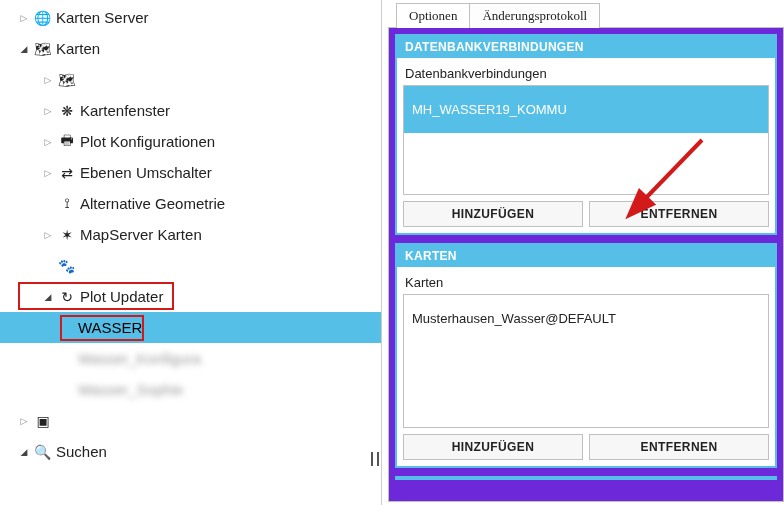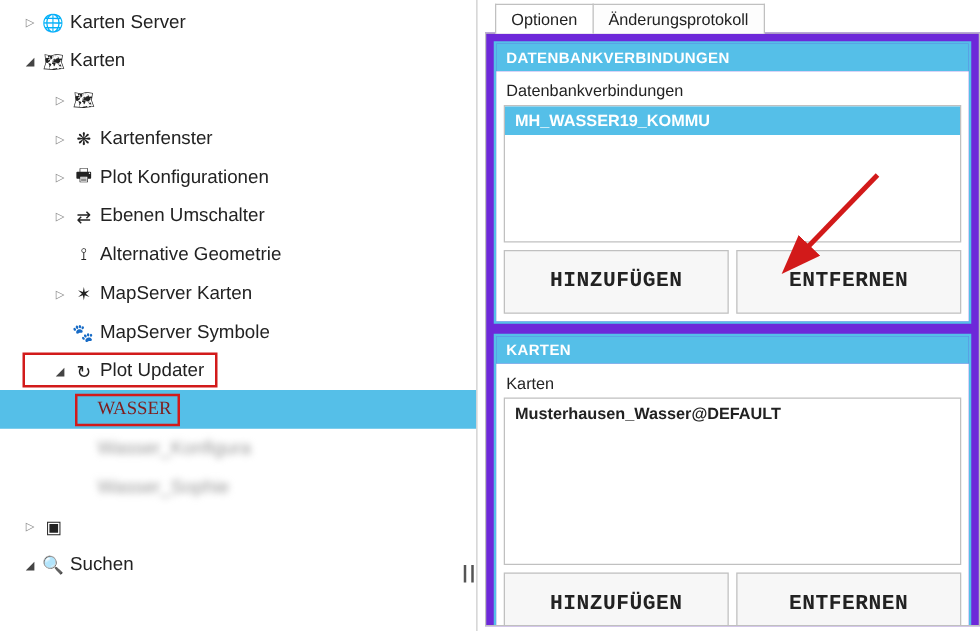--- a/index.html
+++ b/index.html
@@ -53,21 +53,21 @@
     align-items: center;
     font-size: 14px;
     margin: 0 3px;
   }
   .tree-item .label {
     font-size: 15px;
   }
   .tree-item.selected {
     background: #55bfe8;
   }
-  .tree-item.selected .label { color: #7f1d1d; font-family: Liberation Serif, serif; }
+  .tree-item.selected .label { color: #000000; }
   .level-0 { padding-left: 18px; }
   .level-1 { padding-left: 42px; }
   .level-2 { padding-left: 66px; }
   .blurred .label {
     filter: blur(3px);
     color: #999;
   }
   .red-box {
     position: absolute;
     border: 2px solid #d21a1a;
@@ -100,20 +100,21 @@
   }
   .tab {
     border: 1px solid #c0c0c0;
     border-bottom: none;
     padding: 4px 12px;
     font-size: 13px;
     background: #fdfdfd;
     cursor: pointer;
     position: relative;
     top: 1px;
+    font-family: Liberation Serif, serif;
   }
   .tab.active {
     background: #fff;
     z-index: 2;
   }
   .tab + .tab { margin-left: -1px; }
   .tab-body {
     border: 1px solid #c0c0c0;
     padding: 6px;
     background: #6d28d9;
@@ -141,45 +142,43 @@
     margin: 2px 0 4px 2px;
   }
   .list-box {
     border: 1px solid #c0c0c0;
     height: 110px;
     overflow: auto;
     background: #fff;
   }
   .list-box.karten { height: 134px; }
   .list-row {
-    padding: 4px 8px;
+    padding: 16px 8px;
     font-size: 13px;
     cursor: pointer;
-    font-weight: bold;
   }
   .list-row.selected {
     background: #55bfe8;
     color: #fff;
   }
   .btn-row {
     display: flex;
     gap: 6px;
     margin-top: 6px;
   }
   .btn {
     flex: 1;
     border: 1px solid #c0c0c0;
     background: #f7f7f7;
-    font-size: 17px;
+    font-size: 12px;
     font-weight: 700;
     letter-spacing: 0.4px;
-    padding: 15px 0;
+    padding: 5px 0;
     text-align: center;
     cursor: pointer;
-    font-family: Liberation Mono, monospace;
   }
   
   .arrow {
     position: absolute;
     pointer-events: none;
   }
   .stripe {
     height: 4px;
     background: #55bfe8;
   }
@@ -224,21 +223,20 @@
       <span class="label">Alternative Geometrie</span>
     </div>
     <div class="tree-item level-1 collapsed">
       <span class="expander"></span>
       <span class="icon">✶</span>
       <span class="label">MapServer Karten</span>
     </div>
     <div class="tree-item level-1">
       <span class="expander none"></span>
       <span class="icon">🐾</span>
-      <span class="label">MapServer Symbole</span>
     </div>
     <div class="tree-item level-1 expanded">
       <span class="expander"></span>
       <span class="icon">↻</span>
       <span class="label">Plot Updater</span>
     </div>
     <div class="tree-item level-2 selected">
       <span class="expander none"></span>
       <span class="label">WASSER</span>
     </div>

